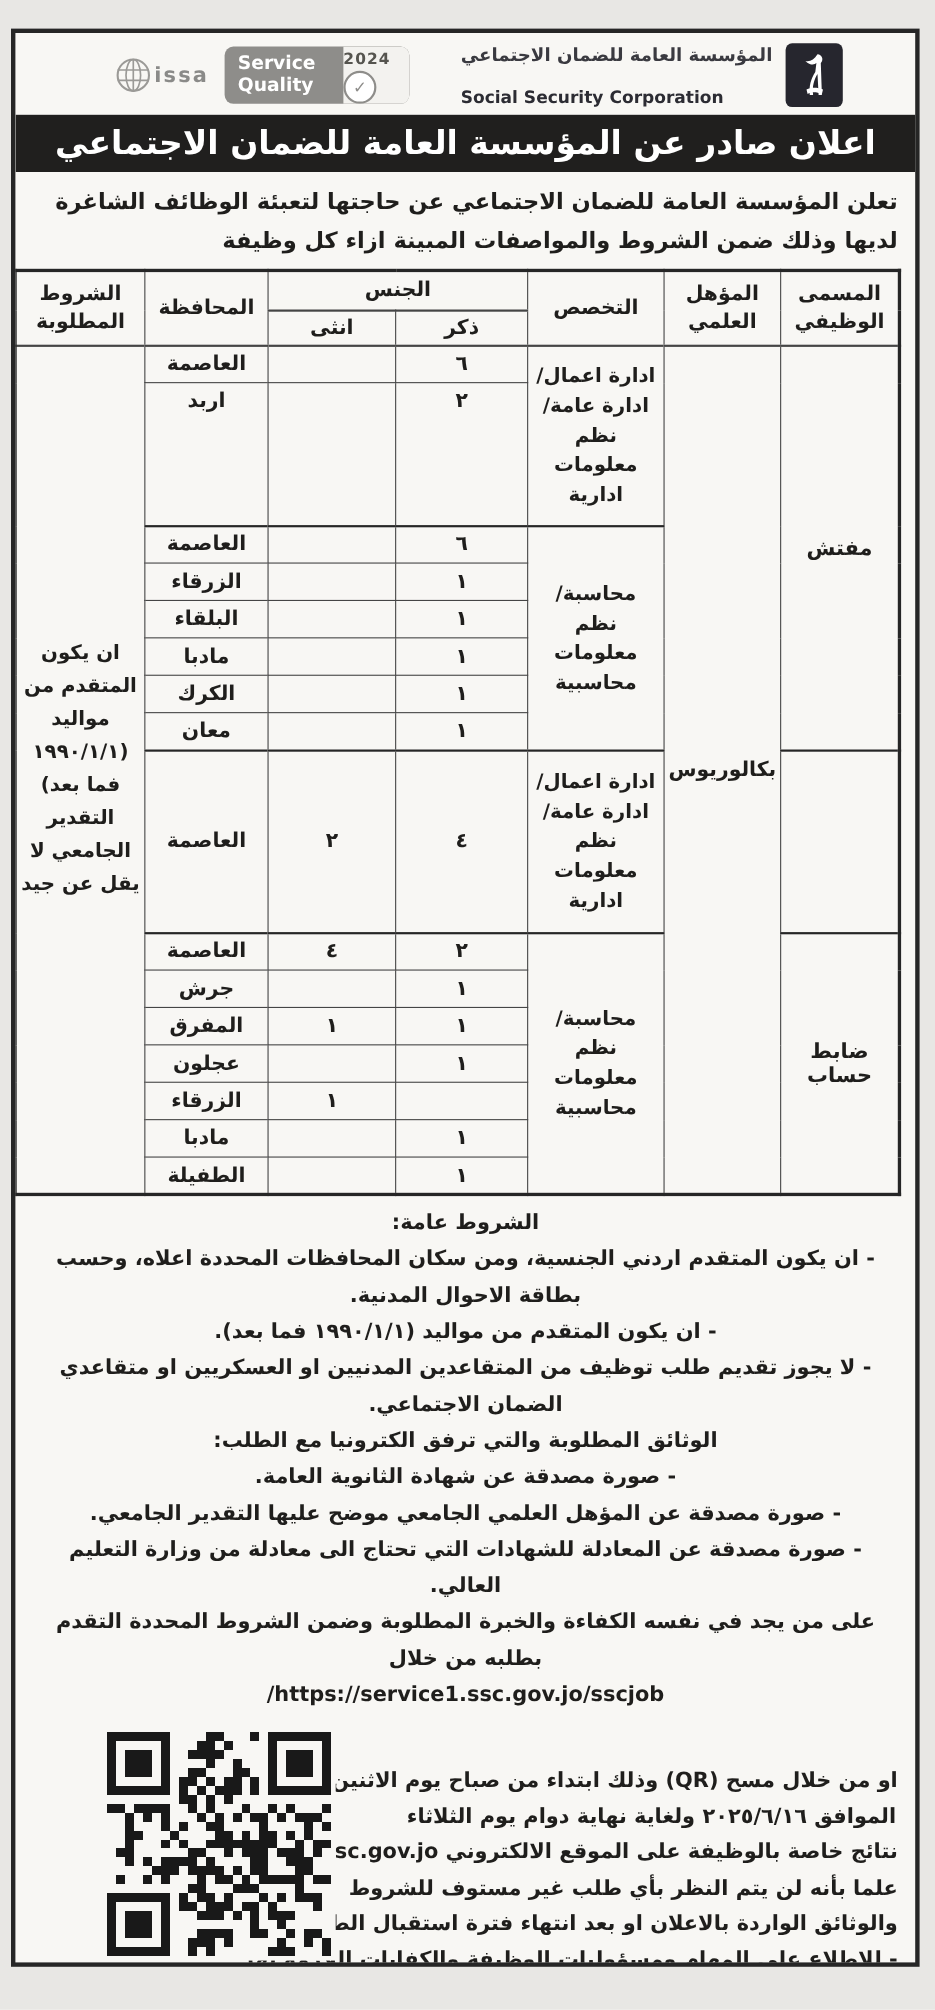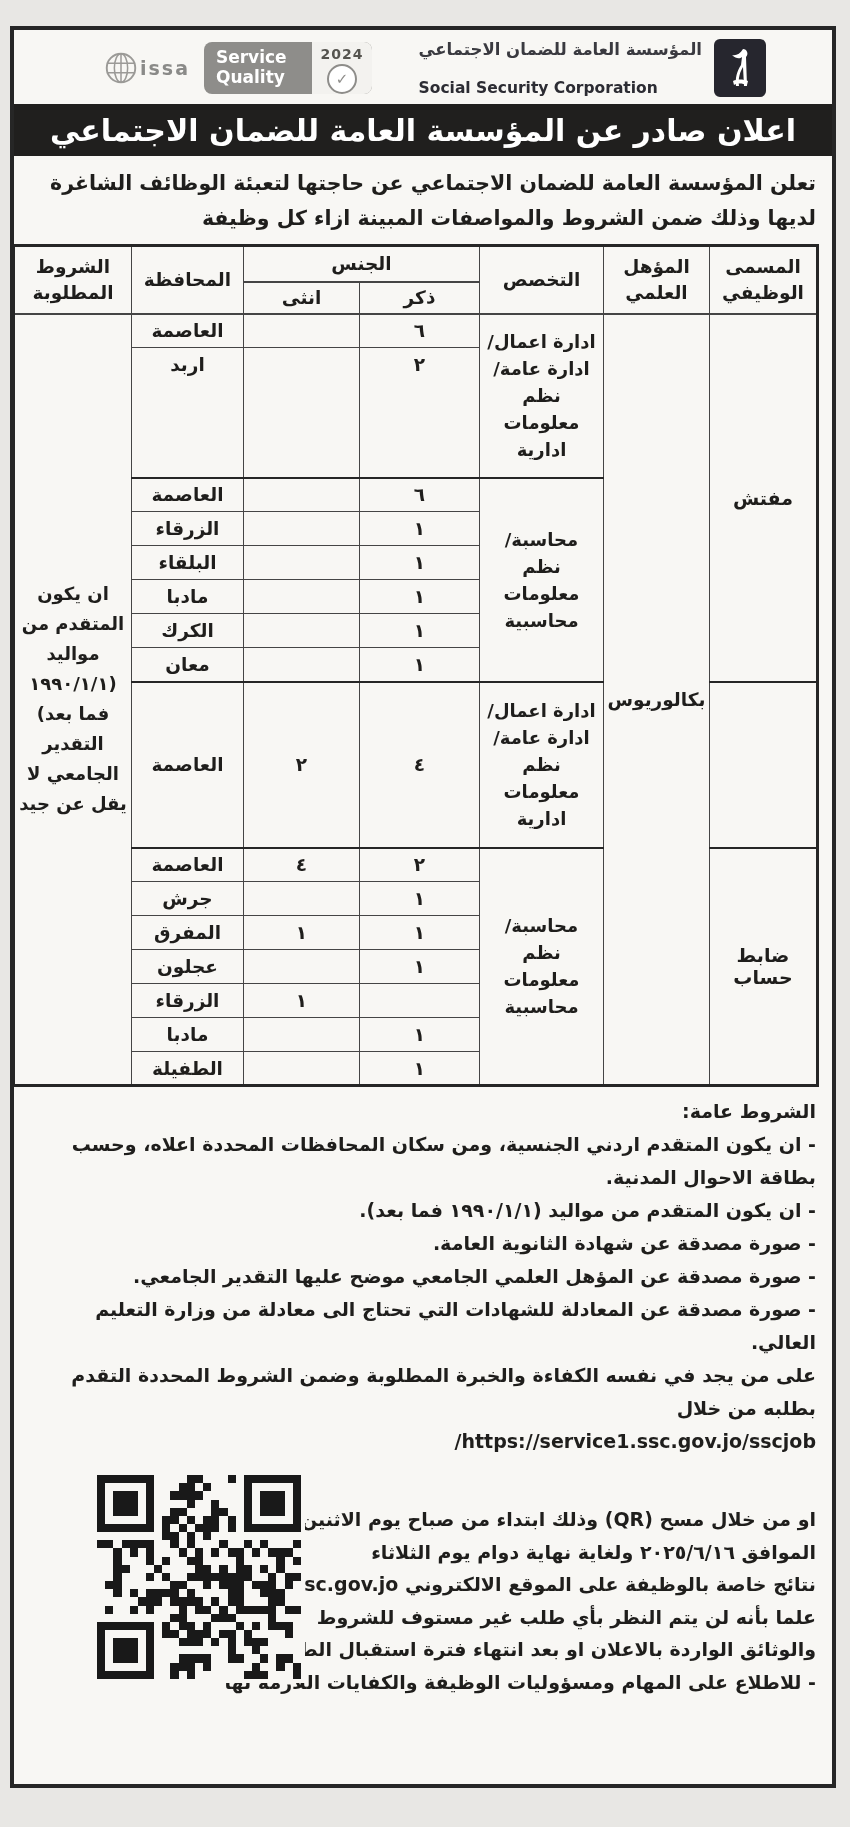--- a/index.html
+++ b/index.html
@@ -28,21 +28,21 @@
   .org-names{text-align:left;direction:rtl;}
   .org-ar{font-size:16.5px;font-weight:700;color:#3a3a40;letter-spacing:0;}
   .org-en{font-size:15.5px;font-weight:700;color:#2c2c33;direction:ltr;margin-top:20px;}
   .issa-badge-block{display:flex;align-items:center;gap:14px;}
   .sq-badge{
     width:168px;height:52px;background:#8e8d8a;border-radius:8px;
     display:flex;direction:ltr;overflow:hidden;flex:0 0 auto;
   }
   .sq-left{flex:1;color:#fff;font-weight:700;font-size:17px;line-height:1.15;
     display:flex;flex-direction:column;justify-content:center;padding-left:12px;}
-  .sq-right{width:60px;background:#f3f2ef;display:flex;flex-direction:column;align-items:center;justify-content:flex-start;padding-top:4px;}
+  .sq-right{width:60px;background:#f3f2ef;display:flex;flex-direction:column;justify-content:flex-start;padding-top:4px;}
   .sq-year{font-size:14px;font-weight:700;color:#55544f;letter-spacing:1px;}
   .sq-check{
     width:26px;height:26px;border:2.5px solid #8e8d8a;border-radius:50%;
     background:#fff;color:#8e8d8a;font-size:15px;font-weight:700;
     display:flex;align-items:center;justify-content:center;margin-top:2px;
   }
   .issa-logo{display:flex;align-items:center;direction:ltr;}
   .issa-word{font-size:19px;font-weight:700;color:#8a8a88;letter-spacing:2px;line-height:1;margin-top:1px;}
   
   .banner{
@@ -72,21 +72,21 @@
   tr.sec-start td{border-top-width:2.6px;border-top-color:#262626;}
   td.gov-cell,td.num-cell{font-size:18.5px;}
   td.spec-cell{font-size:18px;line-height:27px;padding:4px 6px;margin-top:28px;}
   td.qual-cell{font-size:18.5px;}
   td.job-cell{font-size:19px;}
   td.cond-cell{font-size:18px;line-height:30px;padding:4px 6px;}
   col.c-job{width:108px;} col.c-qual{width:106px;} col.c-spec{width:124px;}
   col.c-male{width:120px;} col.c-fem{width:116px;} col.c-gov{width:112px;}
   col.c-cond{width:118px;}
   
-  .general{padding:8px 16px 0;font-size:19px;font-weight:700;text-align:right;}
+  .general{padding:8px 16px 0;font-size:19px;font-weight:700;text-align:center;}
   .cond-line{line-height:33px;}
   .url-line{line-height:33px;}
   .qr-row{display:flex;align-items:flex-start;margin-top:3px;}
   .side-col{width:57%;margin-top:42px;}
   .side-col .cond-line{line-height:32.5px;white-space:nowrap;}
   .qr-wrap{flex:1;display:flex;justify-content:center;padding-top:10px;}
   .qr-svg{width:212px;height:212px;background:#f8f7f4;display:block;}
 </style>
 </head>
 <body>
@@ -253,20 +253,22 @@
           </tr>
         </tbody>
     </table>
   </div>
 
   <div class="general">
     <div>
         <div class="cond-line">الشروط عامة:</div>
         <div class="cond-line">- ان يكون المتقدم اردني الجنسية، ومن سكان المحافظات المحددة اعلاه، وحسب بطاقة الاحوال المدنية.</div>
         <div class="cond-line">- ان يكون المتقدم من مواليد (١٩٩٠/١/١ فما بعد).</div>
+        <div class="cond-line">- لا يجوز تقديم طلب توظيف من المتقاعدين المدنيين او العسكريين او متقاعدي الضمان الاجتماعي.</div>
+        <div class="cond-line">الوثائق المطلوبة والتي ترفق الكترونيا مع الطلب:</div>
         <div class="cond-line">- صورة مصدقة عن شهادة الثانوية العامة.</div>
         <div class="cond-line">- صورة مصدقة عن المؤهل العلمي الجامعي موضح عليها التقدير الجامعي.</div>
         <div class="cond-line">- صورة مصدقة عن المعادلة للشهادات التي تحتاج الى معادلة من وزارة التعليم العالي.</div>
         <div class="cond-line">على من يجد في نفسه الكفاءة والخبرة المطلوبة وضمن الشروط المحددة التقدم بطلبه من خلال</div>
       </div>
     <div class="url-line">https://service1.ssc.gov.jo/sscjob/</div>
     <div class="qr-row">
       <div class="side-col">
           <div class="cond-line">او من خلال مسح (QR) وذلك ابتداء من صباح يوم الاثنين</div>
           <div class="cond-line">الموافق ٢٠٢٥/٦/١٦ ولغاية نهاية دوام يوم الثلاثاء</div>

